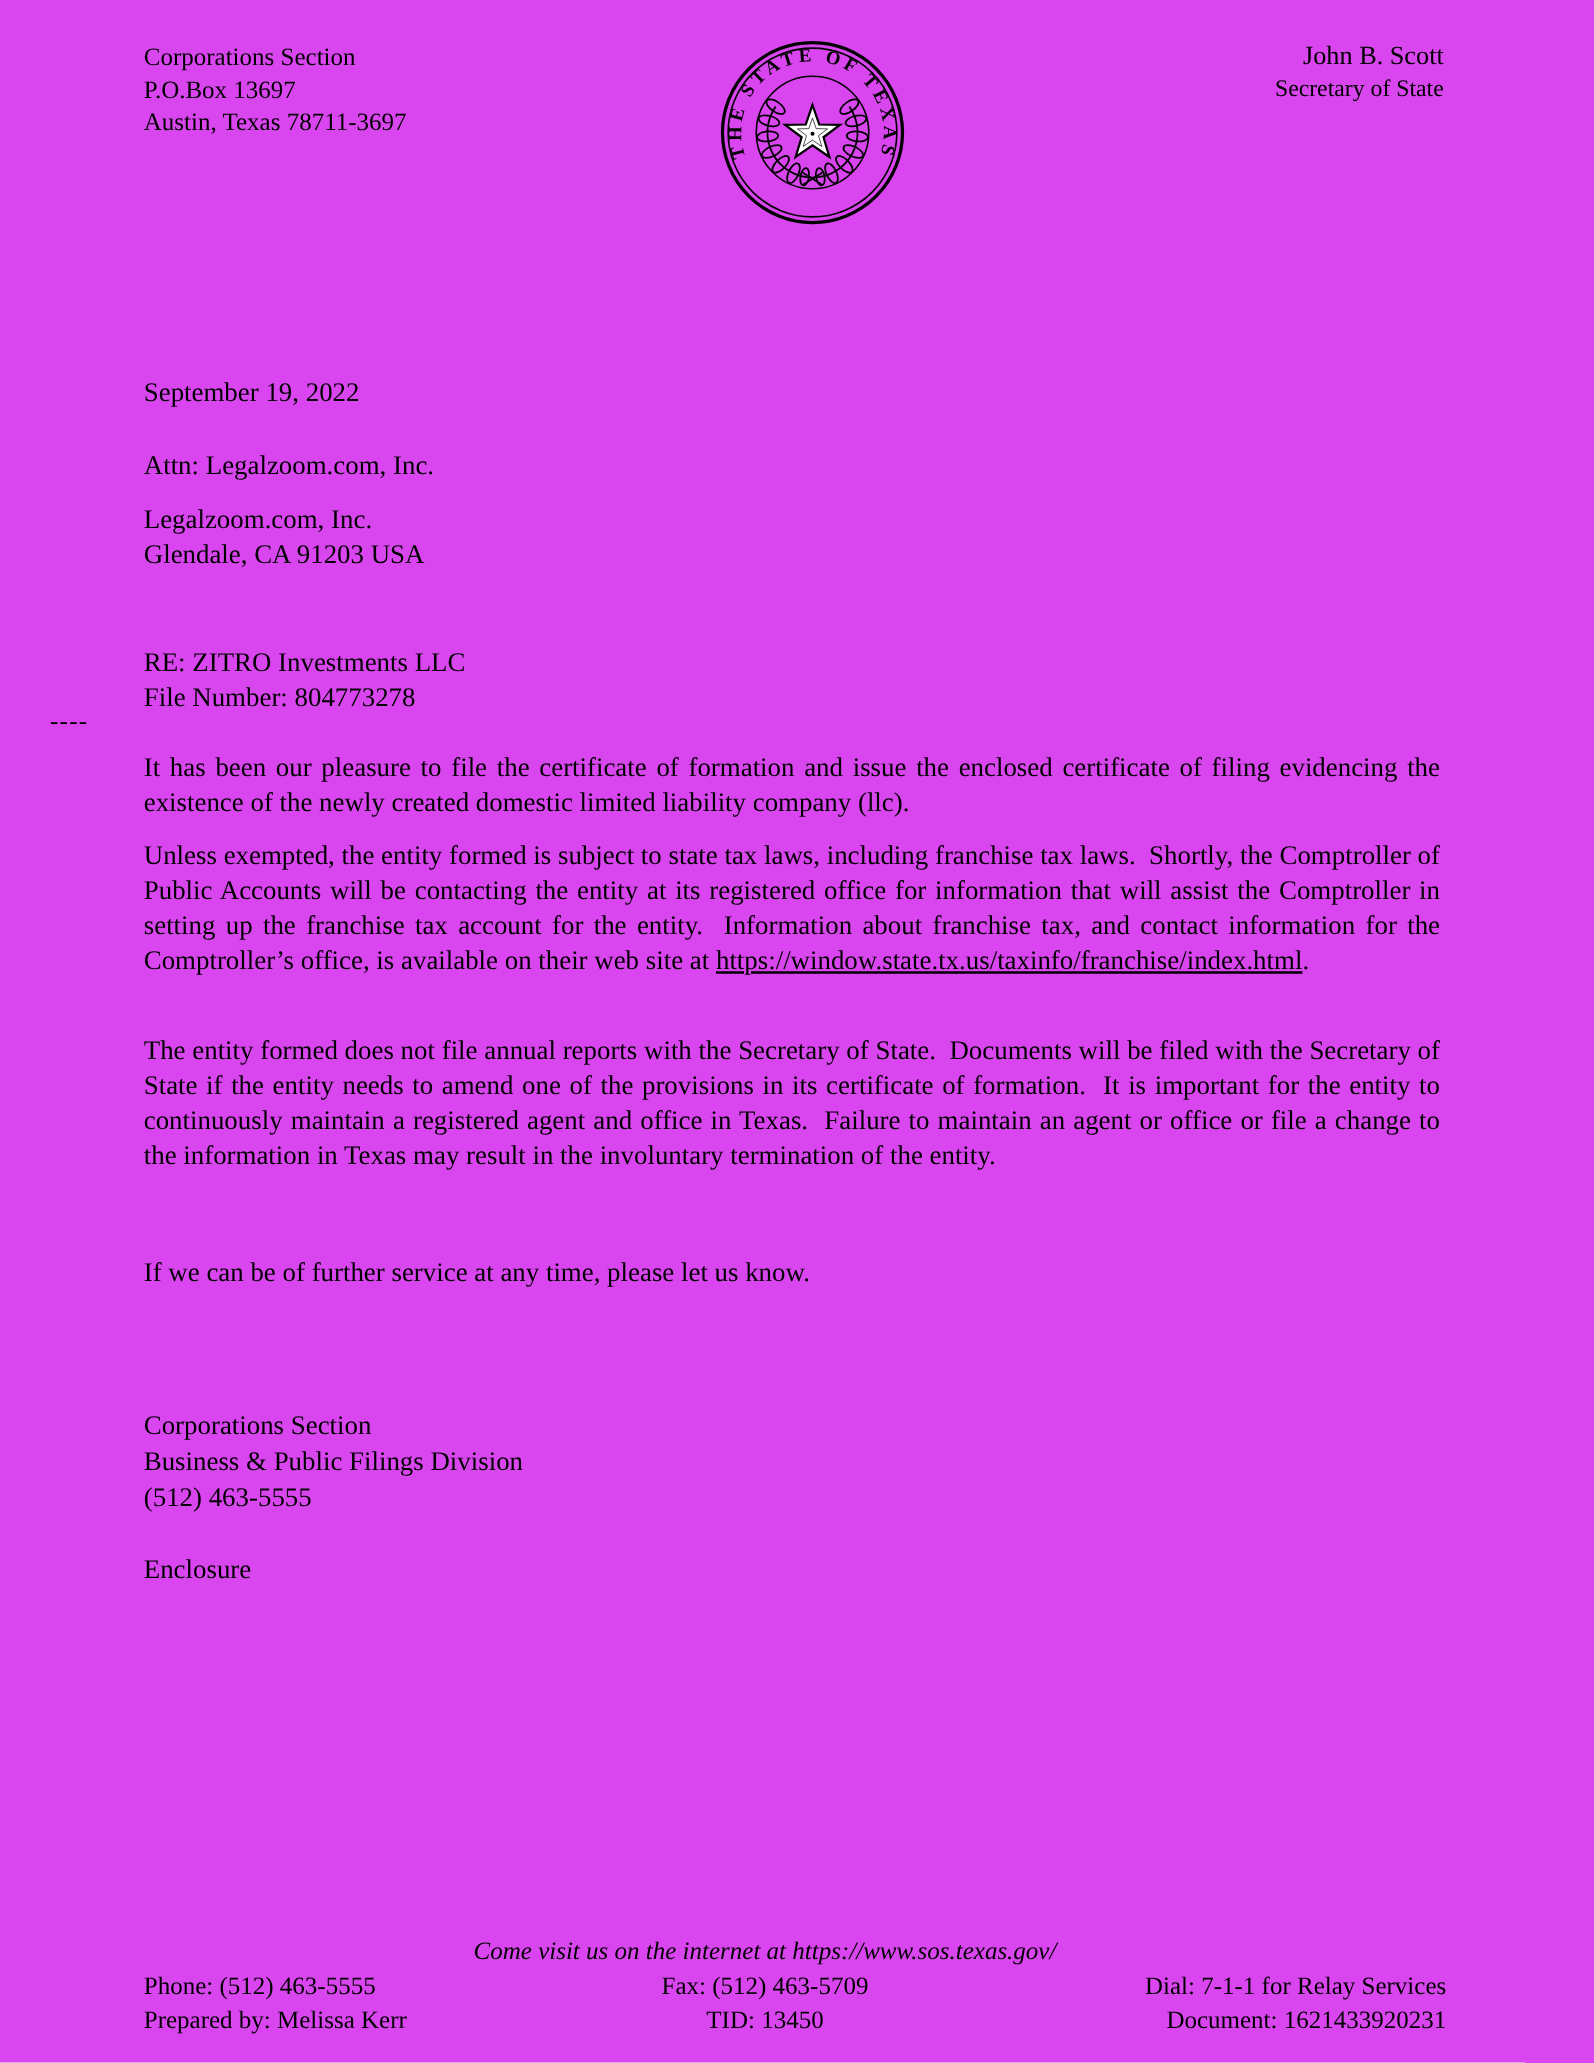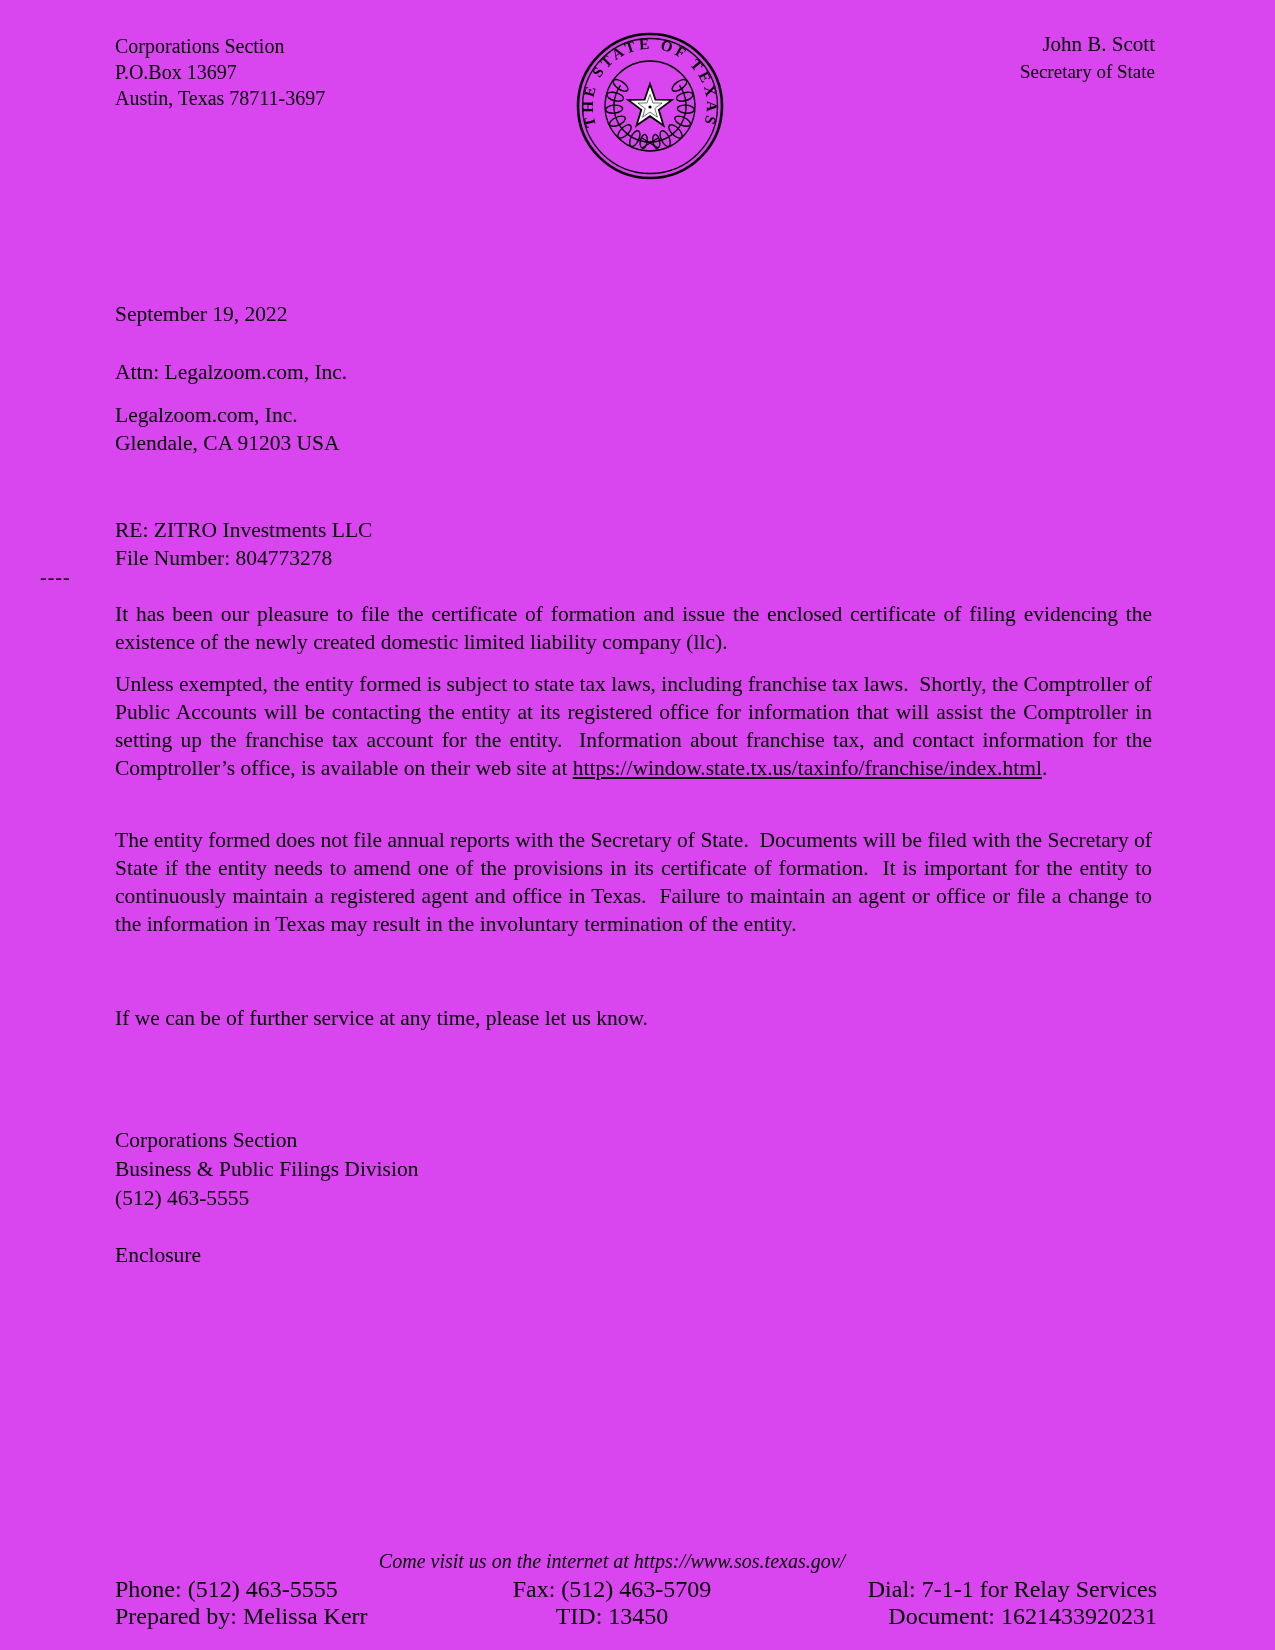--- a/index.html
+++ b/index.html
@@ -45,21 +45,21 @@
   .doc-link{color:#000;text-decoration:underline;}
   .margin-mark{
     position:absolute;left:40px;top:566px;
     font-size:20px;letter-spacing:1px;
   }
   
   .footer-visit{
     position:absolute;left:212px;top:1549px;width:800px;
     text-align:center;font-style:italic;font-size:20px;line-height:25px;
   }
-  .footer-col{position:absolute;font-size:24px;line-height:27px;}
+  .footer-col{position:absolute;font-size:20px;line-height:27px;}
   .footer-left{left:115px;top:1576px;text-align:left;}
   .footer-center{left:212px;top:1576px;width:800px;text-align:center;}
   .footer-right{right:118px;top:1576px;text-align:right;}
 </style>
 </head>
 <body>
 
 <div class="page">
 
   <div class="ret-addr">

